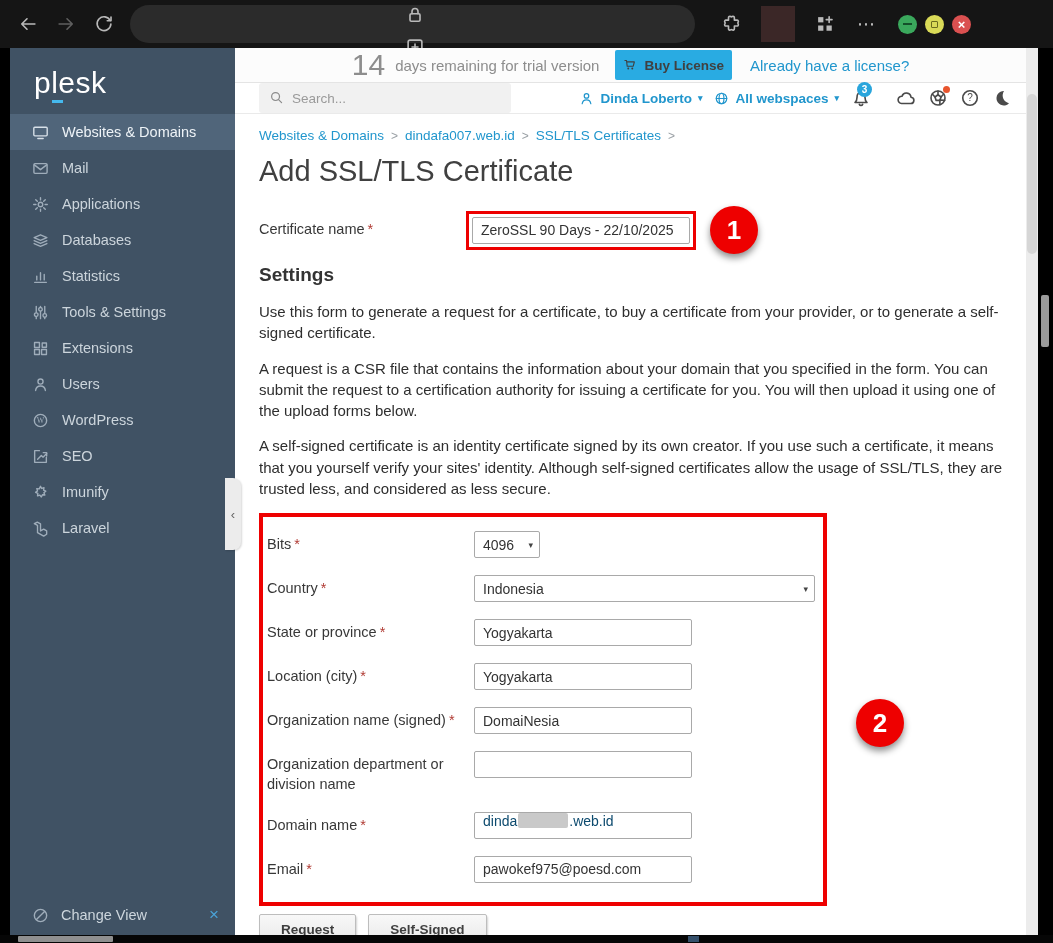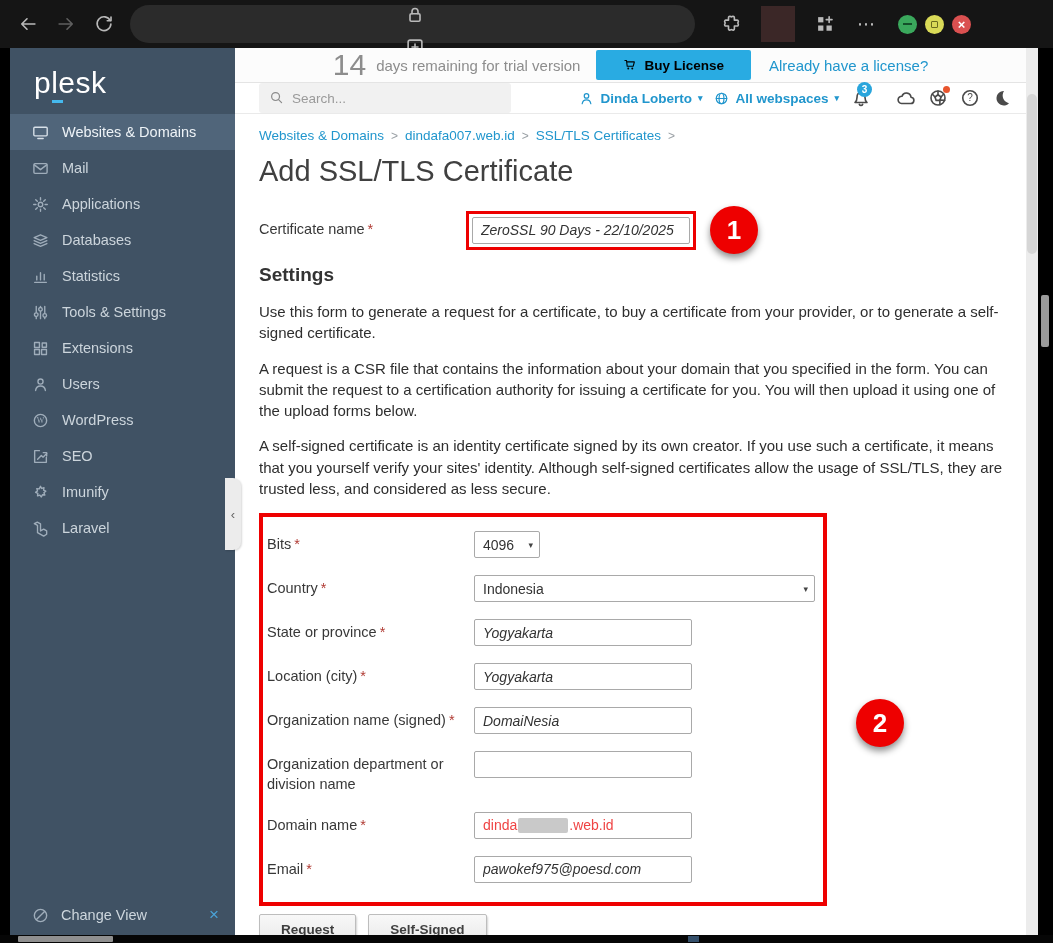--- a/index.html
+++ b/index.html
@@ -58,21 +58,21 @@
 
   
   .main { flex:1; background:#fff; position:relative; padding-right:12px; display:flex; flex-direction:column; }
   .scrolltrack { position:absolute; right:0; top:0; bottom:0; width:12px; background:#ececec; }
   .scrollthumb { position:absolute; right:1px; top:46px; width:10px; height:160px; background:#d6d6d6; border-radius:5px; }
 
   .trial-bar { height:47px; border-bottom:1px solid #e4e4e4; background:#fcfcfc;
                display:flex; align-items:center; justify-content:center; gap:10px; }
   .trial-days { font-size:30px; font-weight:300; color:#8d8d8d; }
   .trial-msg { font-size:15px; color:#8d8d8d; margin-right:6px; }
-  .buy-btn { background:#29abe2; color:#000000; border:none; height:30px; padding:0 27px; border-radius:2px;
+  .buy-btn { background:#29abe2; color:#404040; border:none; height:30px; padding:0 8px; border-radius:2px;
              font-size:13.5px; font-weight:bold; display:flex; align-items:center; gap:7px; font-family:inherit; }
   .buy-btn .icon { width:14px; height:14px; } .buy-btn .icon svg { width:100%; height:100%; }
   .already-link { color:#2196cd; font-size:15px; margin-left:8px; text-decoration:none; }
 
   .topbar { height:43px; border-bottom:1px solid #eaeaea; display:flex; align-items:center; padding:0 14px 0 24px; }
   .searchbox { position:relative; width:252px; }
   .searchbox .icon { position:absolute; left:10px; top:7px; width:15px; height:15px; color:#8b8b8b; }
   .searchbox .icon svg { width:100%; height:100%; }
   .search-input { width:252px; height:30px; background:#f1f1f1; border:none; border-radius:3px;
                   padding:0 10px 0 33px; font-size:13.5px; font-family:inherit; color:#444; }
@@ -93,41 +93,41 @@
   .crumb { color:#2196cd; text-decoration:none; }
   .crumb-sep { color:#9aa0a5; font-size:12px; }
   .page-title { font-size:29px; font-weight:400; color:#404040; margin:12px 0 18px; }
 
   .cert-row { display:flex; align-items:center; margin-bottom:8px; position:relative; }
   .flabel { width:207px; flex:none; font-size:14.5px; color:#383838; padding-top:4px; line-height:1.35; }
   .cert-row .flabel { padding-top:0; }
   .req { color:#b03a33; margin-left:3px; }
   .frame1 { border:3px solid #ee0000; padding:3px; display:inline-block; }
   .tinput { height:27px; border:1px solid #a9a9a9; border-radius:2px; padding:0 8px; font-size:14px;
-            font-family:inherit; color:#333; width:218px; background:#fff;font-style:italic; }
+            font-family:inherit; color:#333; width:218px; background:#fff; }
   .abadge { width:48px; height:48px; border-radius:50%; background:#ee0000; color:#fff; font-weight:bold;
             font-size:26px; display:flex; align-items:center; justify-content:center;
             box-shadow:0 4px 7px rgba(0,0,0,.45); flex:none; }
   .badge1 { margin-left:14px; }
 
   .settings-h { font-size:19px; font-weight:bold; color:#333; margin:10px 0 15px; }
   .para { font-size:15px; color:#2e2e2e; line-height:1.42; max-width:758px; margin-bottom:14px; }
 
   .form-annot { position:relative; width:568px; margin-top:8px; }
   .frame2 { border:4px solid #ee0000; width:568px; padding:14px 0 2px 4px; }
   .frow { display:flex; align-items:flex-start; margin-bottom:17px; }
   .fctl { position:relative; }
   .sel { position:relative; display:inline-block; }
   .sel select { appearance:none; -webkit-appearance:none; height:27px; border:1px solid #a9a9a9; border-radius:2px;
                 background:#fff; font-size:14px; font-family:inherit; color:#333; padding:0 22px 0 8px; }
   .sel-narrow select { width:66px; }
   .sel-wide select { width:341px; }
   .sel-arrow { position:absolute; right:7px; top:50%; transform:translateY(-55%); font-size:9px; color:#444; pointer-events:none; }
   .fake-input { width:218px; height:27px; border:1px solid #a9a9a9; border-radius:2px; background:#fff;
-                display:flex; align-items:center; padding:0 8px; font-size:14px; color:#ef4444; }
+                display:flex; align-items:flex-start; padding:0 8px; font-size:14px; color:#0c4a6e; }
   .redact-domain { display:inline-block; width:50px; height:15px; background:#c9c9c9; border-radius:2px; margin:0 1px; }
   .badge2 { position:absolute; right:-77px; top:186px; }
 
   .btn-row { display:flex; gap:12px; margin-top:8px; }
   .gbtn { background:linear-gradient(#f8f8f8,#e9e9e9); border:1px solid #bdbdbd; border-radius:2px;
           padding:7px 21px; font-size:13.5px; font-weight:bold; color:#3f3f3f; font-family:inherit;
           box-shadow:1px 2px 2px rgba(0,0,0,.18); }
 </style>
 </head>
 <body>

